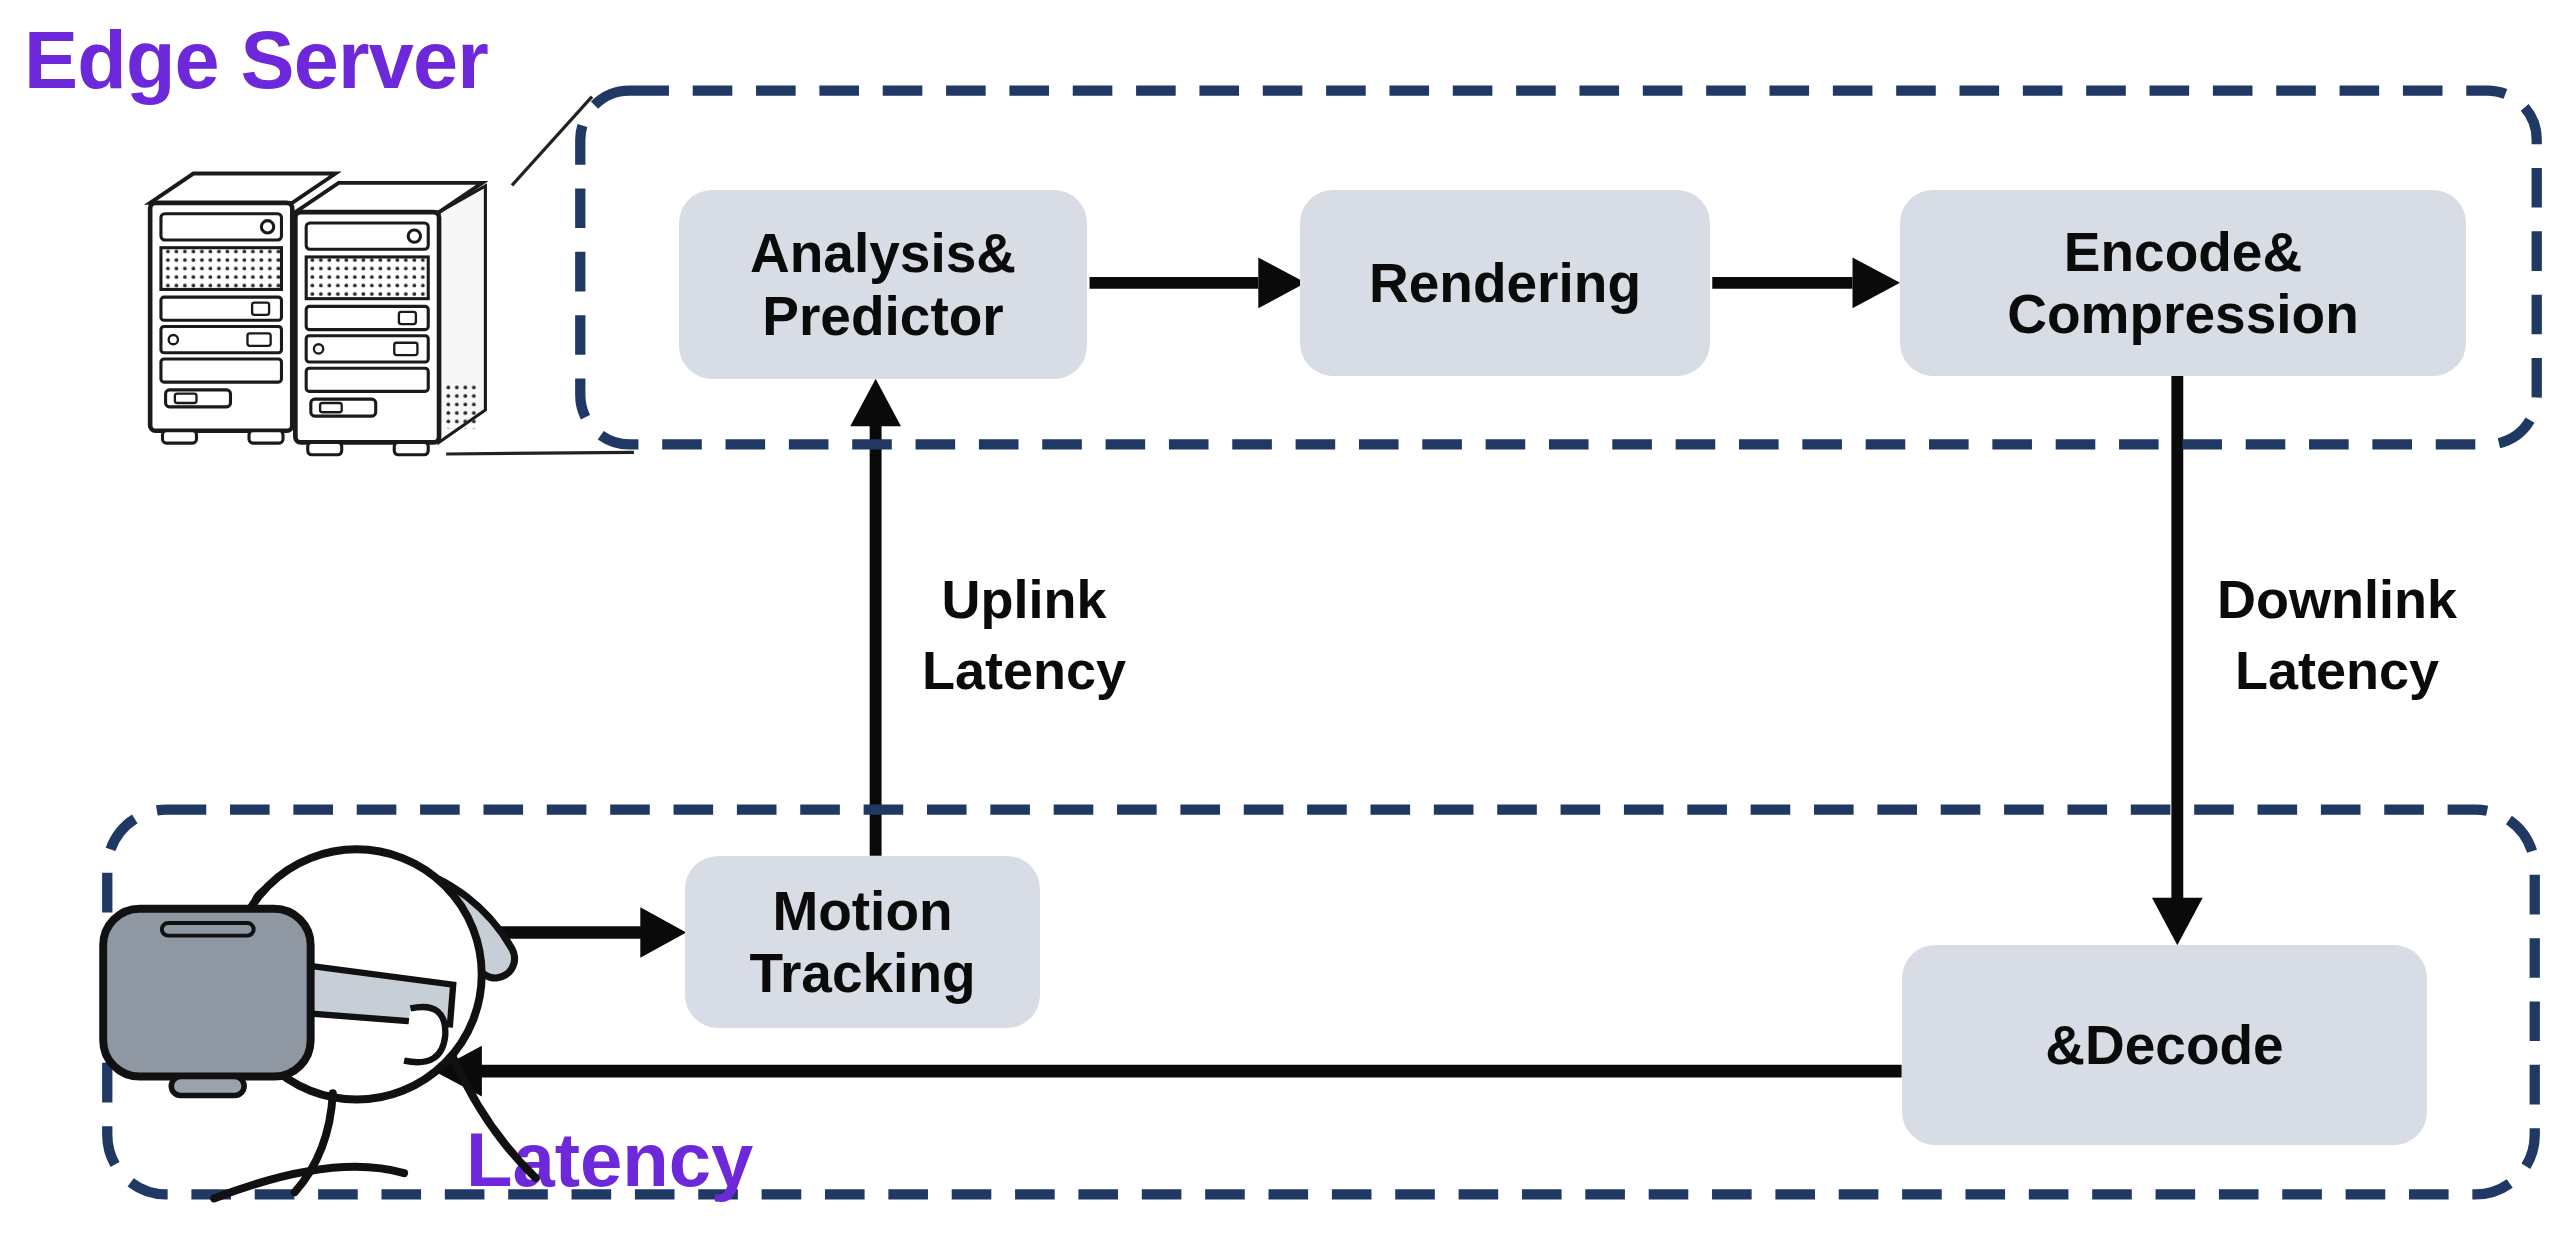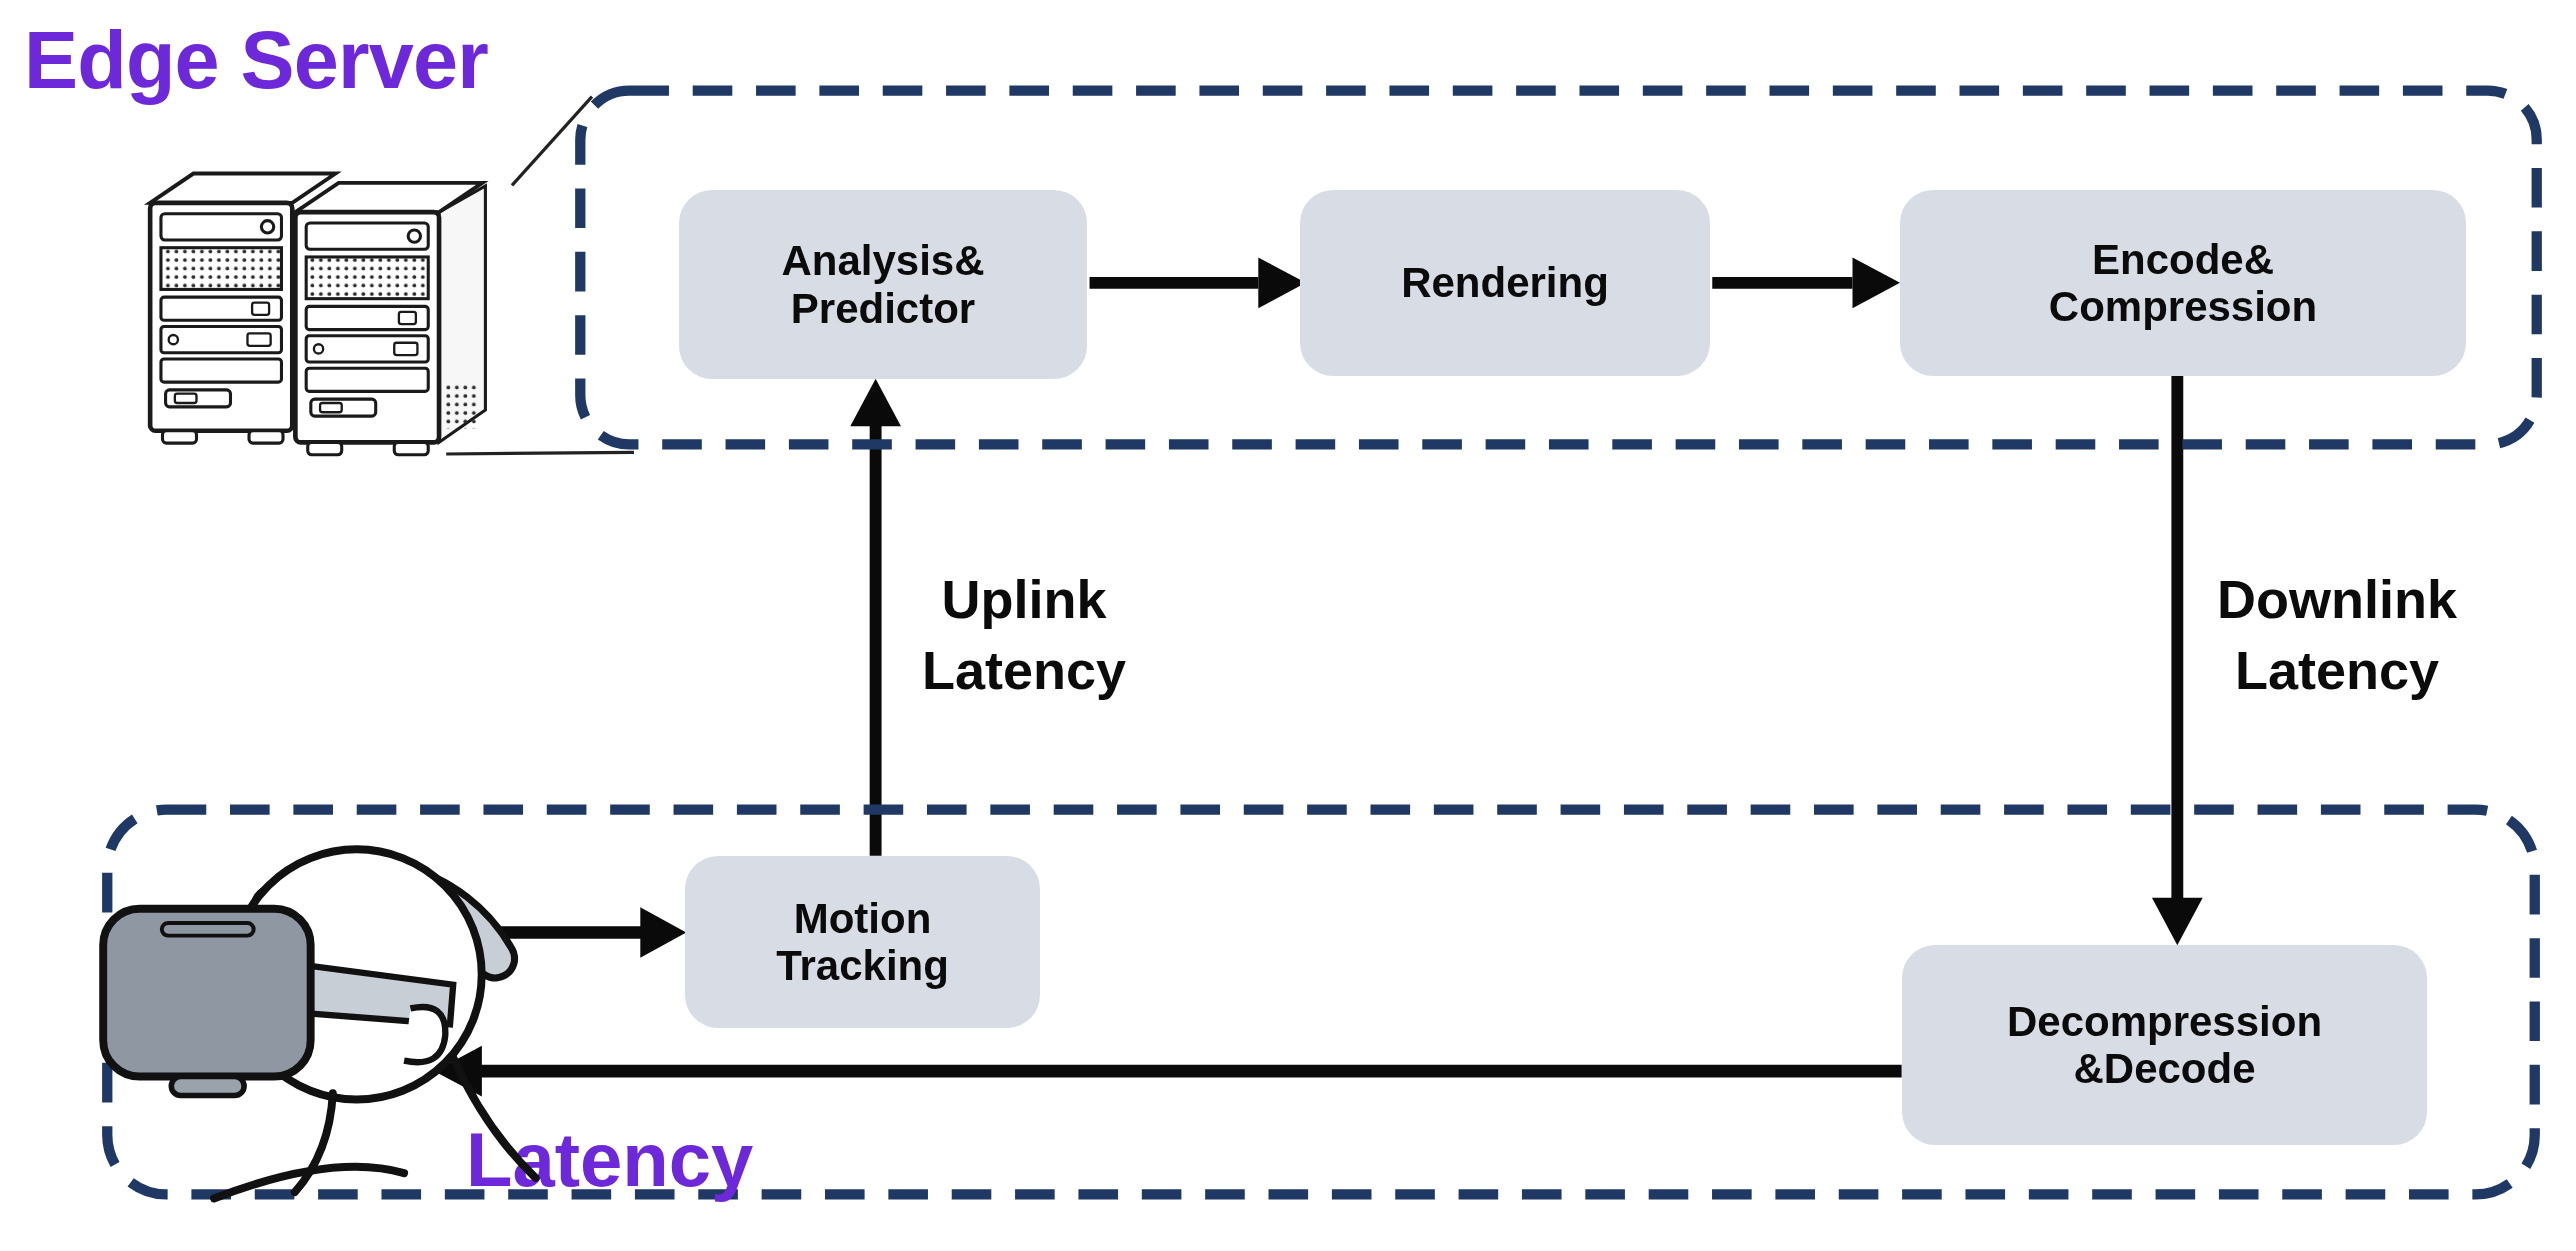--- a/index.html
+++ b/index.html
@@ -6,21 +6,21 @@
   .stage{
     position:relative;width:2576px;height:1251px;background:#ffffff;overflow:hidden;
     font-family:"Liberation Sans",sans-serif;color:#0b0b0b;
   }
   .overlay{position:absolute;left:0;top:0;width:2576px;height:1251px;}
   .group{position:absolute;}
   .group svg{position:absolute;left:0;top:0;}
   .node{
     position:absolute;background:#d8dce5;border-radius:33px;
     display:flex;flex-direction:column;align-items:center;justify-content:center;
-    font-weight:bold;font-size:42px;line-height:1.13;text-align:center;color:#0b0b0b;
+    font-weight:bold;font-size:55px;line-height:1.13;text-align:center;color:#0b0b0b;
   }
   .node span{display:block;}
   .title{position:absolute;font-weight:bold;color:#6d28d9;white-space:nowrap;}
   .title-edge{left:24px;top:14.3px;font-size:81px;letter-spacing:-0.8px;}
   .title-device{left:466px;top:1116px;font-size:76px;}
   .latency{position:absolute;font-weight:bold;font-size:54px;line-height:1.32;white-space:nowrap;text-align:center;}
   .latency-uplink{left:922px;top:564px;}
   .latency-downlink{left:2217px;top:564px;}
   .icon-abs{position:absolute;}
 </style>
@@ -151,21 +151,20 @@
   </div>
   <div class="node" style="left:1900px;top:190px;width:566px;height:186px;">
     <span>Encode&amp;</span>
     <span>Compression</span>
   </div>
   <div class="node" style="left:685px;top:856px;width:355px;height:172px;">
     <span>Motion</span>
     <span>Tracking</span>
   </div>
   <div class="node" style="left:1902px;top:945px;width:525px;height:200px;">
-    <span>Decompression</span>
     <span>&amp;Decode</span>
   </div>
 
   <div class="latency latency-uplink">
     <div>Uplink</div>
     <div>Latency</div>
   </div>
   <div class="latency latency-downlink">
     <div>Downlink</div>
     <div>Latency</div>

